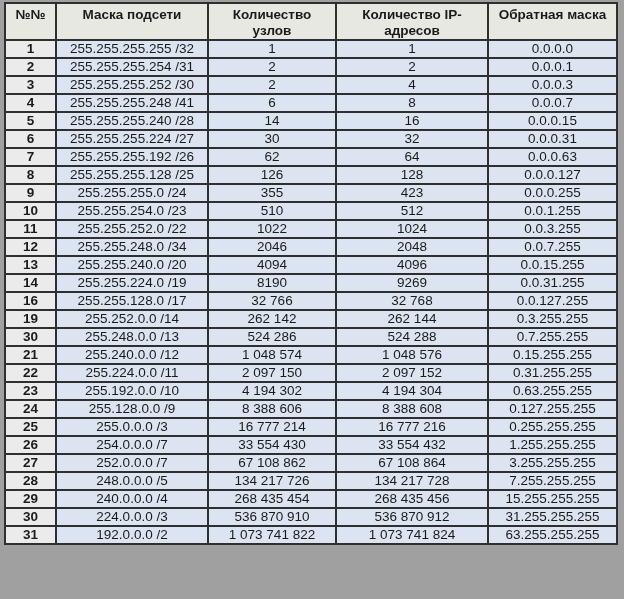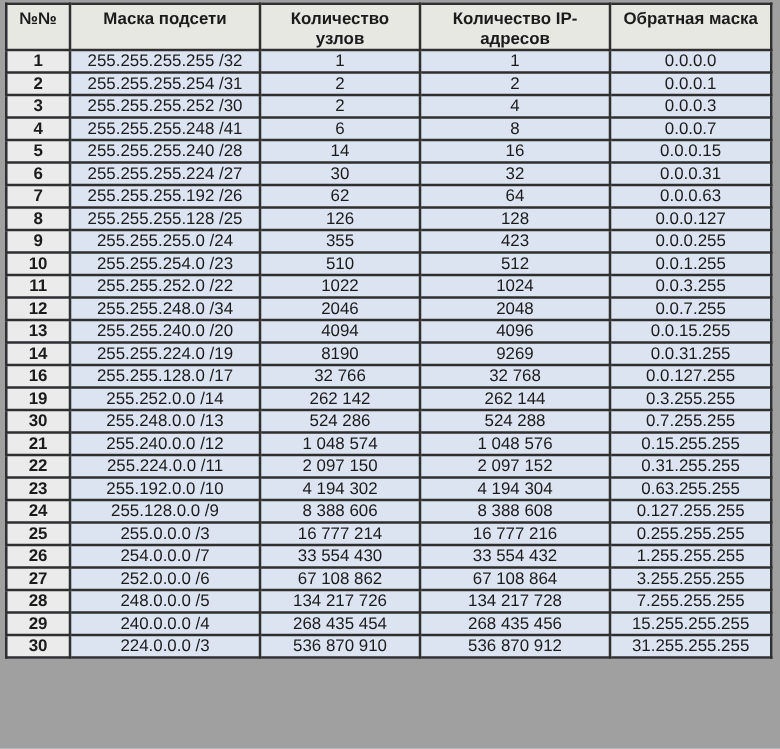--- a/index.html
+++ b/index.html
@@ -230,21 +230,21 @@
         </tr>
         <tr>
           <td class="index-cell">26</td>
           <td>254.0.0.0 /7</td>
           <td>33 554 430</td>
           <td>33 554 432</td>
           <td>1.255.255.255</td>
         </tr>
         <tr>
           <td class="index-cell">27</td>
-          <td>252.0.0.0 /6</td>
+          <td>252.0.0.0 /7</td>
           <td>67 108 862</td>
           <td>67 108 864</td>
           <td>3.255.255.255</td>
         </tr>
         <tr>
           <td class="index-cell">28</td>
           <td>248.0.0.0 /5</td>
           <td>134 217 726</td>
           <td>134 217 728</td>
           <td>7.255.255.255</td>
@@ -256,15 +256,22 @@
           <td>268 435 456</td>
           <td>15.255.255.255</td>
         </tr>
         <tr>
           <td class="index-cell">30</td>
           <td>224.0.0.0 /3</td>
           <td>536 870 910</td>
           <td>536 870 912</td>
           <td>31.255.255.255</td>
         </tr>
+        <tr>
+          <td class="index-cell">31</td>
+          <td>192.0.0.0 /2</td>
+          <td>1 073 741 822</td>
+          <td>1 073 741 824</td>
+          <td>63.255.255.255</td>
+        </tr>
       </tbody>
   </table>
 </div>
 
 </body></html>

